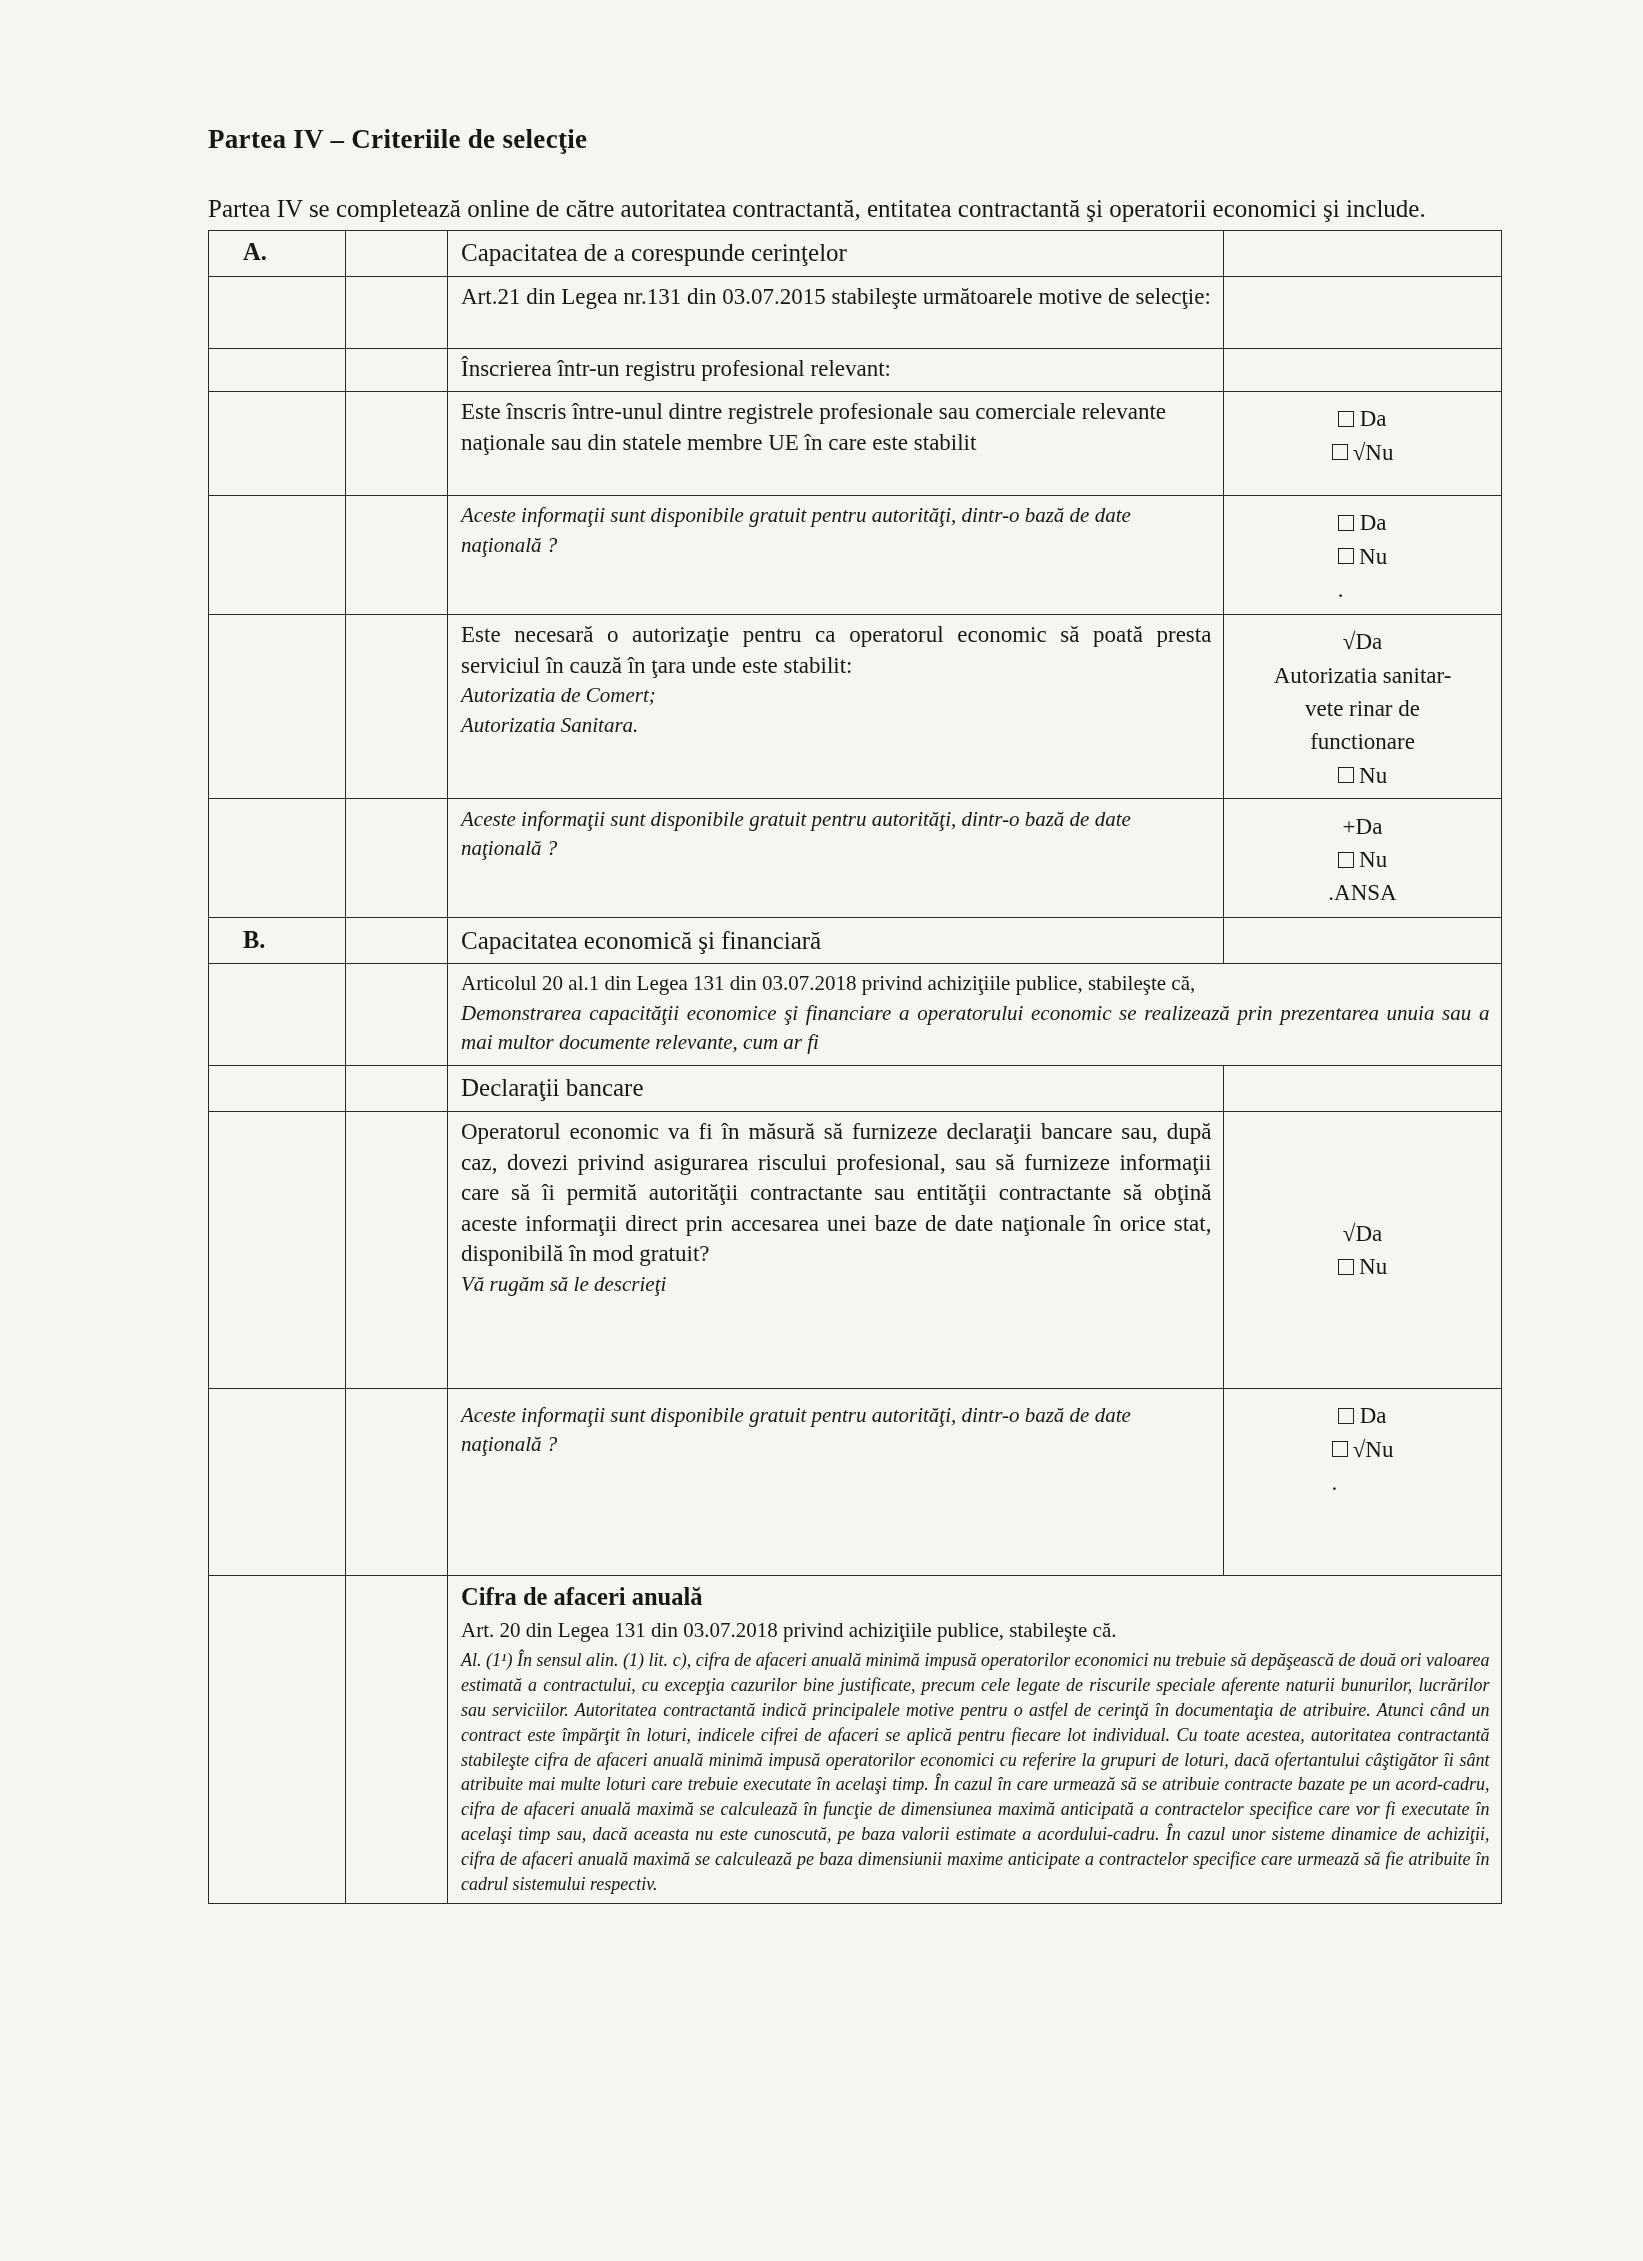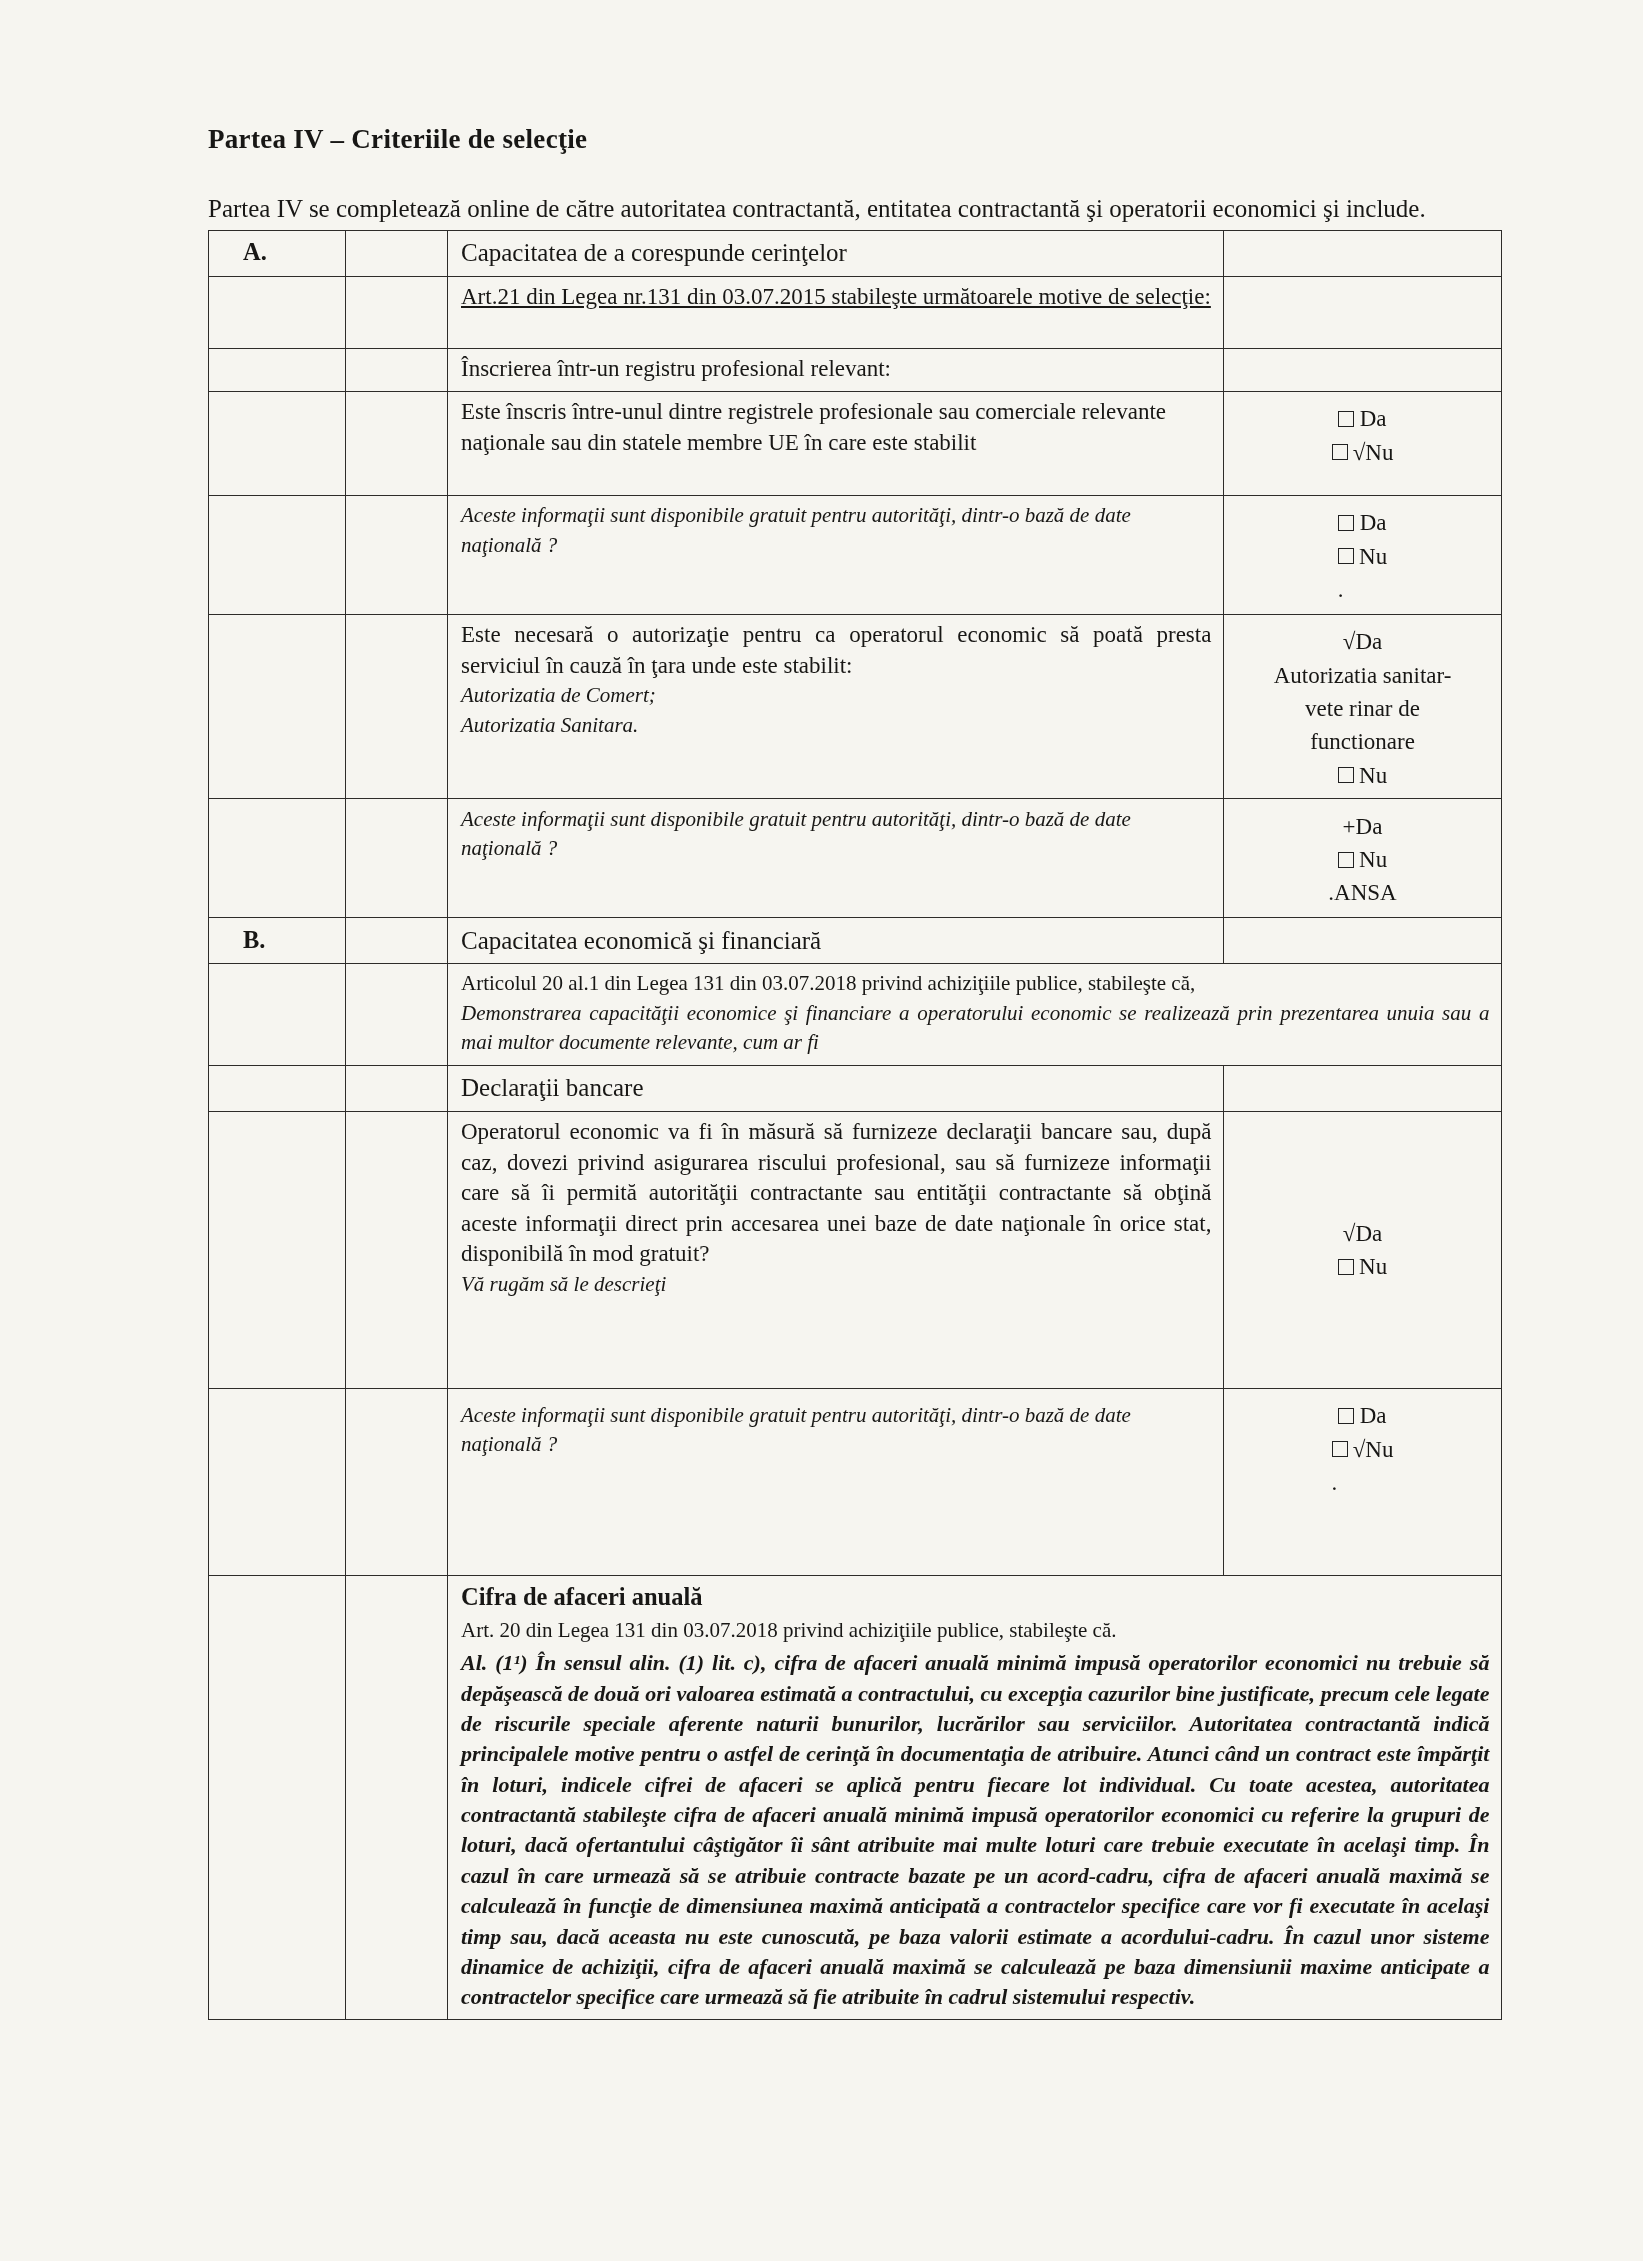--- a/index.html
+++ b/index.html
@@ -32,21 +32,21 @@
   td.ans-top { vertical-align:top; padding-top:10.3px; }
   .ans-inner { display:inline-block; text-align:left; }
   .ans-inner-c { display:inline-block; text-align:center; }
   .ans-line { white-space:nowrap; line-height:1.45;text-align:center; }
   .cb {
     display:inline-block; width:16px; height:16px;
     border:1.9px solid #222; margin-right:5.2px; vertical-align:-0.6px;
     background:transparent;
   }
   .note-line { line-height:1.5; }
-  .cifra-body { font-style:italic; font-size:22px; line-height:1.38; text-align:justify; margin-top:2.6px;font-weight:bold; }
+  .cifra-body { font-style:italic; font-size:18px; line-height:1.38; text-align:justify; margin-top:2.6px; }
   .mt4 { margin-top:2.6px; }
   .mt10 { margin-top:6.4px; }
 </style>
 </head>
 <body>
 
 <div class="page">
 
   <div class="doc-title">Partea IV – Criteriile de selecţie</div>
   <div class="intro">Partea IV se completează online de către autoritatea contractantă, entitatea contractantă şi operatorii economici şi include.</div>
@@ -60,21 +60,21 @@
       </colgroup>
 
     <tbody>
         <tr>
       <td class="lbl">A.</td>
       <td></td>
       <td class="hdr">Capacitatea de a corespunde cerinţelor</td>
       <td></td>
     </tr>
 
-    <tr style="height:72px;text-decoration:underline;">
+    <tr style="height:72px;">
       <td></td>
       <td></td>
       <td>Art.21 din Legea nr.131 din 03.07.2015 stabileşte următoarele motive de selecţie:</td>
       <td></td>
     </tr>
 
     <tr style="height:40px;">
       <td></td>
       <td></td>
       <td>Înscrierea într-un registru profesional relevant:</td>

